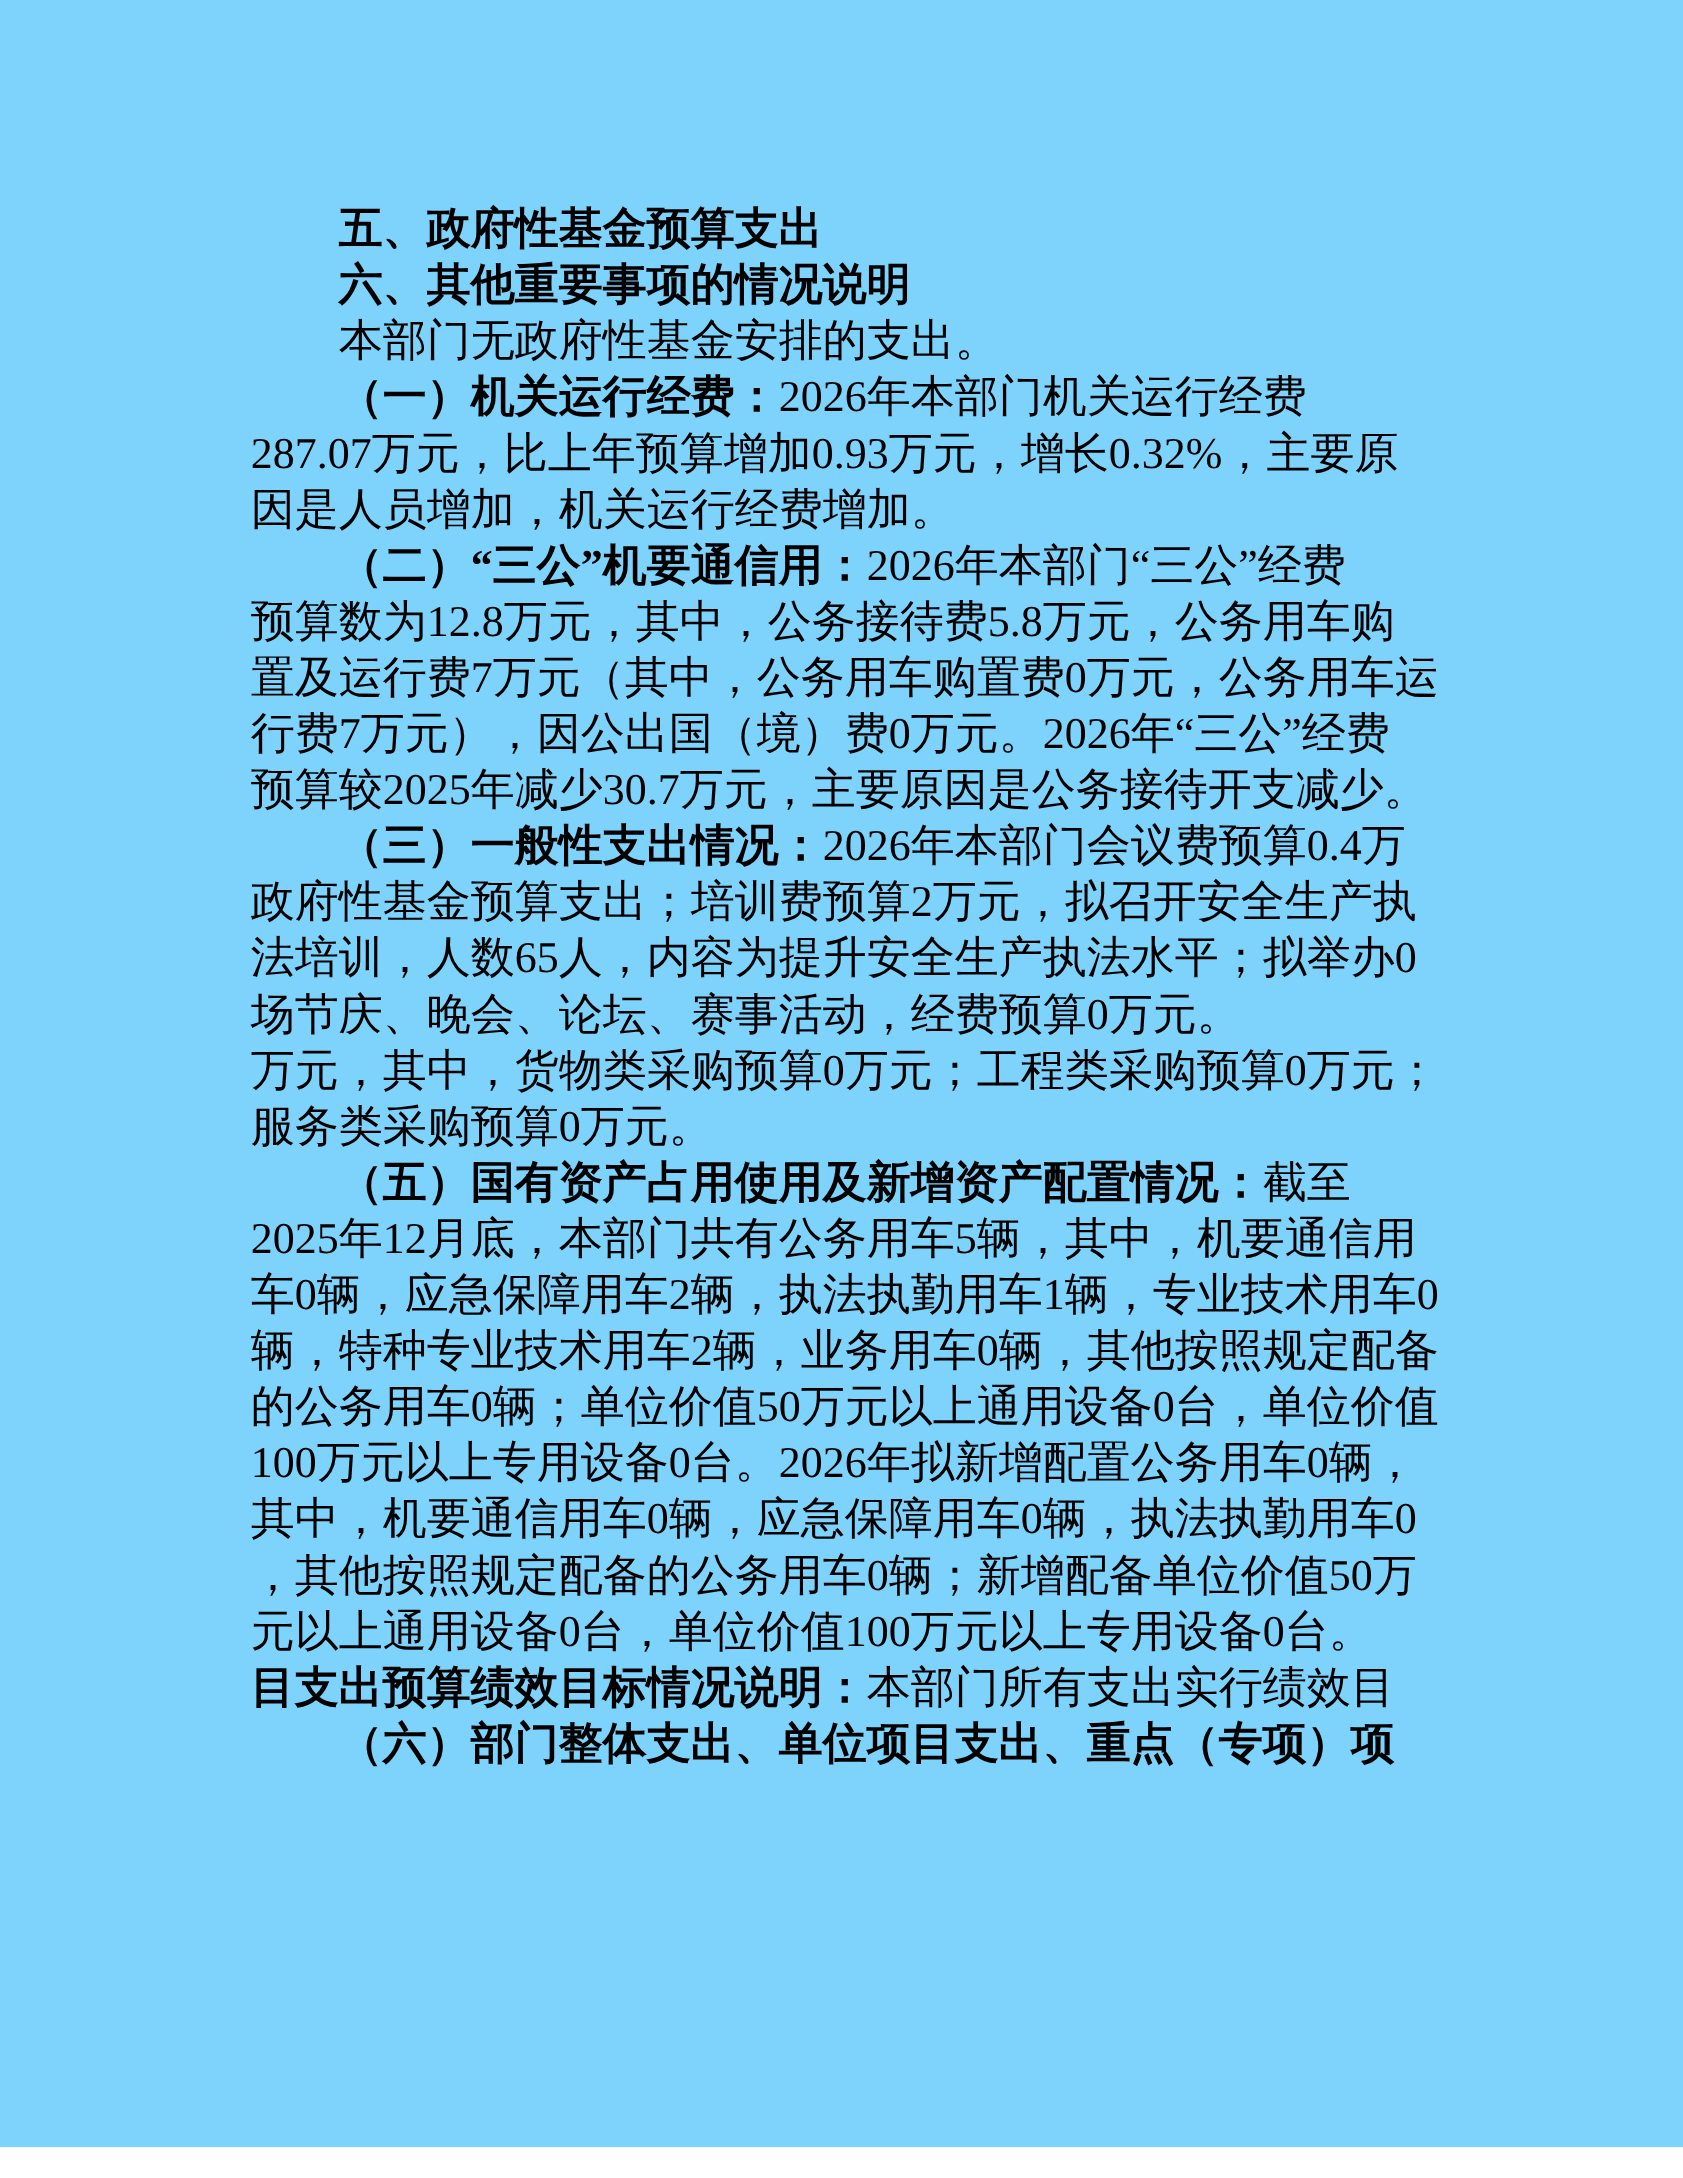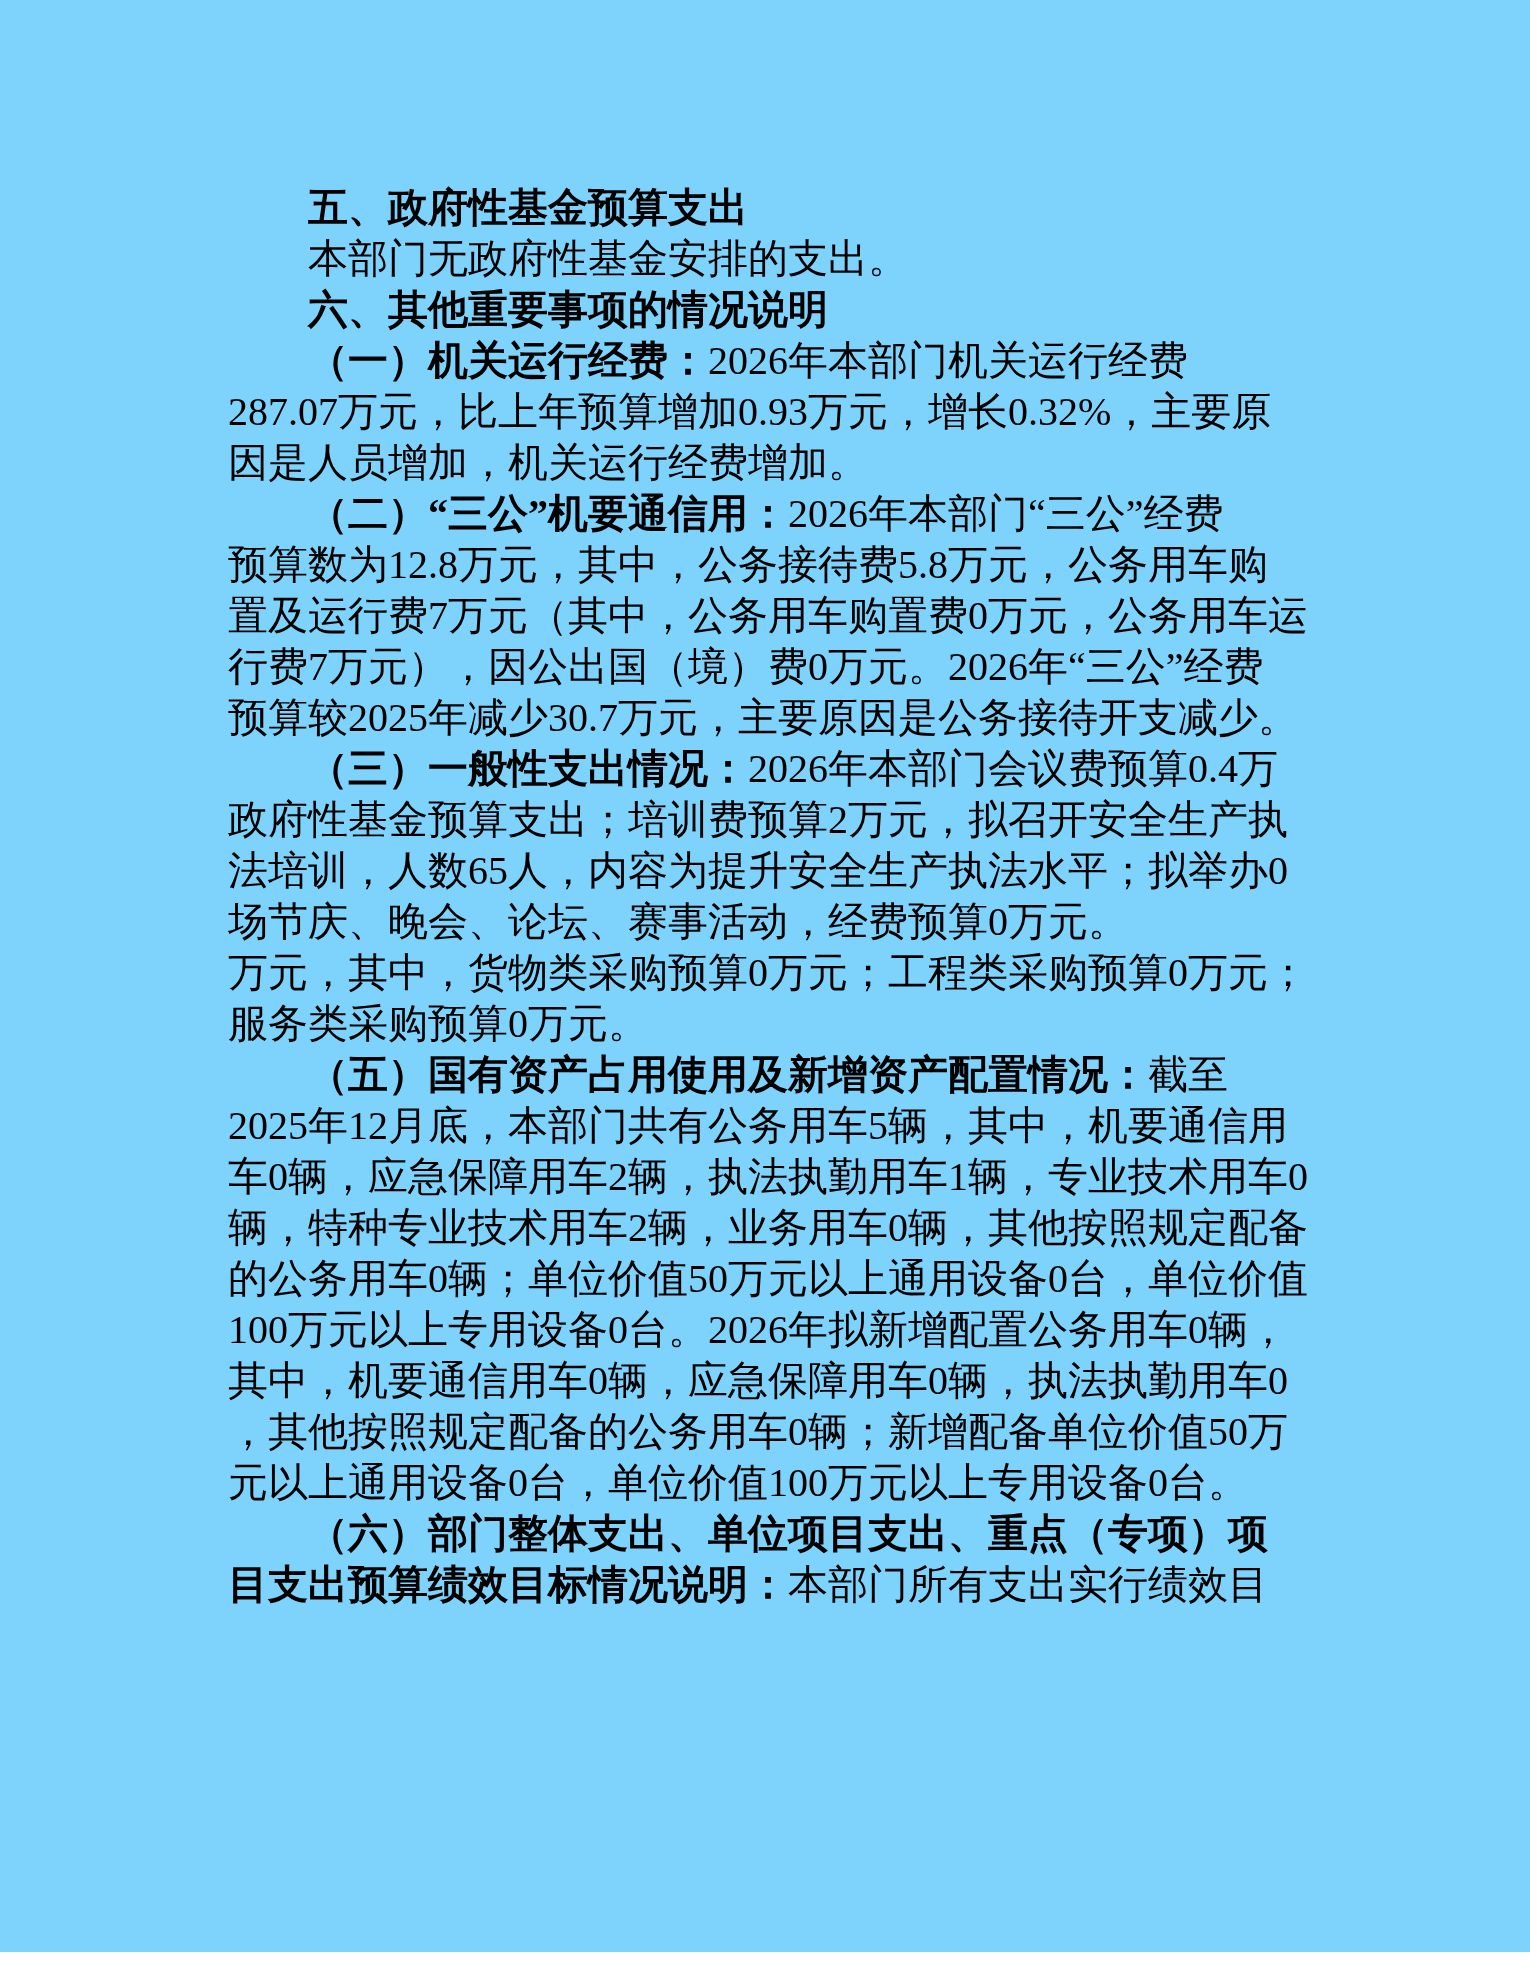--- a/index.html
+++ b/index.html
@@ -42,22 +42,22 @@
   .run.bold {
     font-weight: 700;
   }
 </style>
 </head>
 <body>
 
 <div class="page">
   <div class="doc">
       <div class="line indent"><span class="run bold">五、政府性基金预算支出</span></div>
+      <div class="line indent"><span class="run bold">六、其他重要事项的情况说明</span></div>
       <div class="line indent"><span class="run">本部门无政府性基金安排的支出。</span></div>
-      <div class="line indent"><span class="run bold">六、其他重要事项的情况说明</span></div>
       <div class="line indent"><span class="run bold">（一）机关运行经费：</span><span class="run">2026年本部门机关运行经费</span></div>
       <div class="line"><span class="run">287.07万元，比上年预算增加0.93万元，增长0.32%，主要原</span></div>
       <div class="line"><span class="run">因是人员增加，机关运行经费增加。</span></div>
       <div class="line indent"><span class="run bold">（二）“三公”机要通信用：</span><span class="run">2026年本部门“三公”经费</span></div>
       <div class="line"><span class="run">预算数为12.8万元，其中，公务接待费5.8万元，公务用车购</span></div>
       <div class="line"><span class="run">置及运行费7万元（其中，公务用车购置费0万元，公务用车运</span></div>
       <div class="line"><span class="run">行费7万元），因公出国（境）费0万元。2026年“三公”经费</span></div>
       <div class="line"><span class="run">预算较2025年减少30.7万元，主要原因是公务接待开支减少。</span></div>
       <div class="line indent"><span class="run bold">（三）一般性支出情况：</span><span class="run">2026年本部门会议费预算0.4万</span></div>
       <div class="line"><span class="run">政府性基金预算支出；培训费预算2万元，拟召开安全生产执</span></div>
@@ -67,16 +67,16 @@
       <div class="line"><span class="run">服务类采购预算0万元。</span></div>
       <div class="line indent"><span class="run bold">（五）国有资产占用使用及新增资产配置情况：</span><span class="run">截至</span></div>
       <div class="line"><span class="run">2025年12月底，本部门共有公务用车5辆，其中，机要通信用</span></div>
       <div class="line"><span class="run">车0辆，应急保障用车2辆，执法执勤用车1辆，专业技术用车0</span></div>
       <div class="line"><span class="run">辆，特种专业技术用车2辆，业务用车0辆，其他按照规定配备</span></div>
       <div class="line"><span class="run">的公务用车0辆；单位价值50万元以上通用设备0台，单位价值</span></div>
       <div class="line"><span class="run">100万元以上专用设备0台。2026年拟新增配置公务用车0辆，</span></div>
       <div class="line"><span class="run">其中，机要通信用车0辆，应急保障用车0辆，执法执勤用车0</span></div>
       <div class="line"><span class="run">，其他按照规定配备的公务用车0辆；新增配备单位价值50万</span></div>
       <div class="line"><span class="run">元以上通用设备0台，单位价值100万元以上专用设备0台。</span></div>
+      <div class="line"><span class="run bold">目支出预算绩效目标情况说明：</span><span class="run">本部门所有支出实行绩效目</span></div>
       <div class="line indent"><span class="run bold">（六）部门整体支出、单位项目支出、重点（专项）项</span></div>
-      <div class="line"><span class="run bold">目支出预算绩效目标情况说明：</span><span class="run">本部门所有支出实行绩效目</span></div>
     </div>
 </div>
 
 </body></html>

